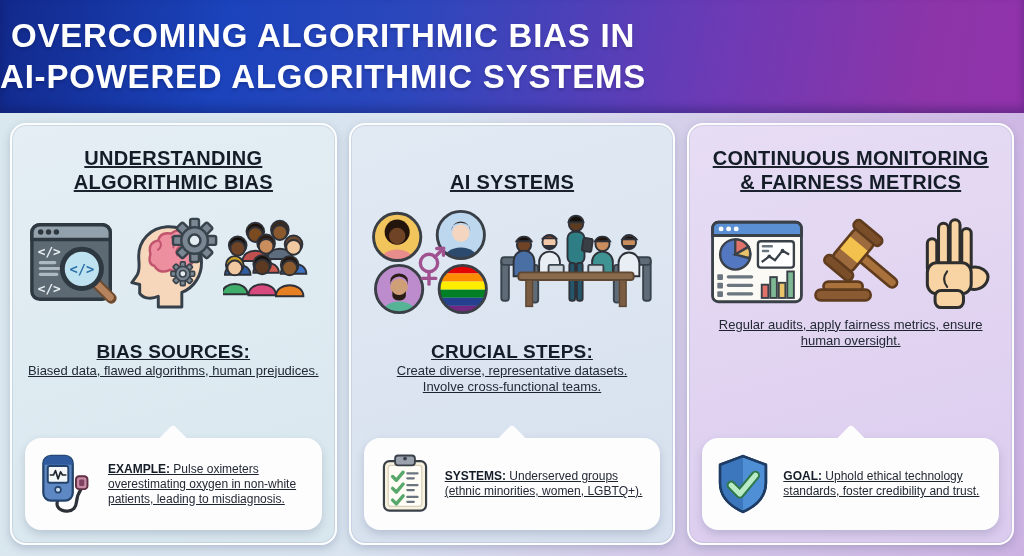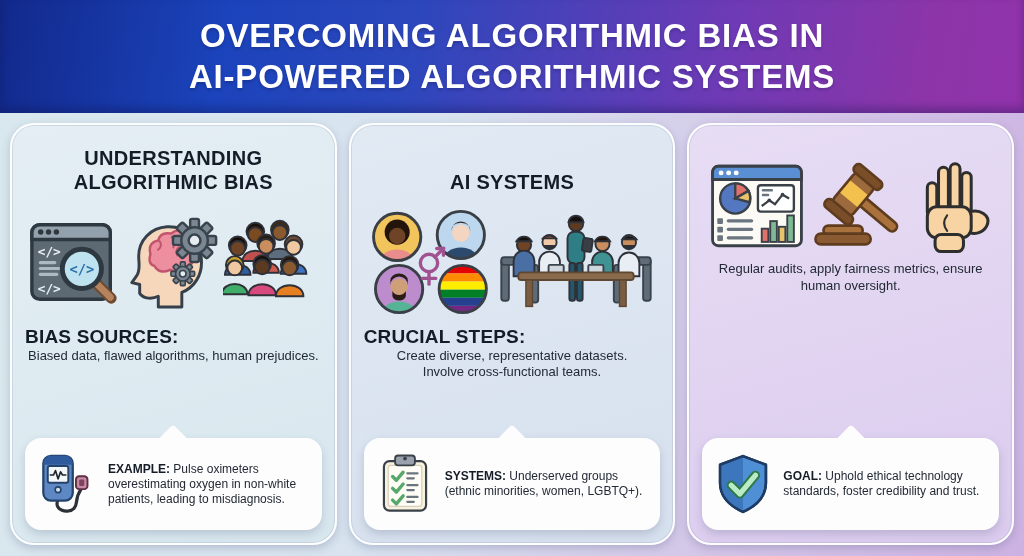--- a/index.html
+++ b/index.html
@@ -8,60 +8,60 @@
     font-family: "Liberation Sans", sans-serif;
     background: linear-gradient(103deg, #d9e8ee 0%, #d8e3ef 42%, #d4c6e8 72%, #ccb2e2 100%);
     position: relative;
     color: #1c232e;
   }
 
   
   .header {
     height: 113px;
     background: linear-gradient(100deg, #12298b 0%, #1b43bb 22%, #2c47bc 40%, #6d3ab5 70%, #8c35a8 90%, #9233ab 100%);
-    display: flex; align-items: center; justify-content: center;
+    display: flex; align-items: center; justify-content: flex-start;
     box-shadow: inset 0 -5px 8px rgba(12, 18, 70, 0.30);
   }
   .header h1 {
     color: #ffffff;
     font-size: 33px;
     line-height: 1.22;
     font-weight: 800;
     letter-spacing: 0.8px;
     text-align: center;
     text-shadow: 0 2px 3px rgba(10,15,60,0.25);
   }
 
   
   .cards {
     position: absolute; left: 10px; right: 10px; top: 123px; bottom: 11px;
     display: flex; gap: 12px;
   }
   .card {
     flex: 1 1 0;
-    border-radius: 24px;
+    border-radius: 16px;
     border: 2px solid rgba(255,255,255,0.92);
     box-shadow: 0 3px 9px rgba(80, 90, 130, 0.28), inset 0 0 0 1px rgba(150,160,185,0.28);
     padding: 14px 13px 13px;
-    display: flex; flex-direction: column;
+    display: flex; flex-direction: column; text-decoration: underline;
   }
   .card-1 { background: linear-gradient(165deg, #e4eef4 0%, #d8e7ee 100%); }
   .card-2 { background: linear-gradient(165deg, #e1eaf3 0%, #d6e0ee 100%); }
   .card-3 { background: linear-gradient(165deg, #e7ddf4 0%, #dbcbee 100%); }
 
   .card h2 {
     font-size: 20px; font-weight: 800; text-align: center;
     line-height: 1.22; letter-spacing: 0.3px; color: #141c27; margin-top: 7px;
   }
   .icon-row {
     margin-top: 12px; height: 110px;
     display: flex; align-items: center; justify-content: space-evenly;
   }
   .section-heading {
-    margin-top: 9px; text-align: left;
+    margin-top: 24px; text-align: center;
     font-size: 19px; font-weight: 800; color: #141c27; letter-spacing: 0.2px;
   }
   .body-text { text-align: center; font-size: 13px; line-height: 1.28; color: #232a35; font-weight: 500; }
 
   
   .callout {
     margin-top: auto;
     position: relative;
     background: #fdfdfe;
     border-radius: 16px;
@@ -345,20 +345,24 @@
           <rect x="52" y="77" width="14" height="3.6" rx="1.8" fill="#6b7580"></rect>
         </g>
       </svg>
       <div class="callout-text">
         <b>SYSTEMS:</b><span> Underserved groups (ethnic minorities, women, LGBTQ+).</span>
       </div>
     </div>
   </div>
 
   <div class="card card-3">
+    <h2>
+      <span>CONTINUOUS MONITORING</span><br>
+      <span>&amp; FAIRNESS METRICS</span>
+    </h2>
 
     <div class="icon-row">
 
       <svg width="104" height="100" viewBox="0 0 110 100">
         <rect x="8" y="8" width="94" height="84" rx="6" fill="#fbfaf4" stroke="#3a4048" stroke-width="3"></rect>
         <path d="M8 14 a6 6 0 0 1 6-6 h82 a6 6 0 0 1 6 6 v8 H8 Z" fill="#5b8fd4" stroke="#3a4048" stroke-width="3"></path>
         <circle cx="17" cy="15" r="2.6" fill="#fff"></circle>
           <circle cx="25" cy="15" r="2.6" fill="#fff"></circle>
           <circle cx="33" cy="15" r="2.6" fill="#fff"></circle>
         <circle cx="32" cy="42" r="16" fill="#5377c0" stroke="#3a4048" stroke-width="2.5"></circle>

